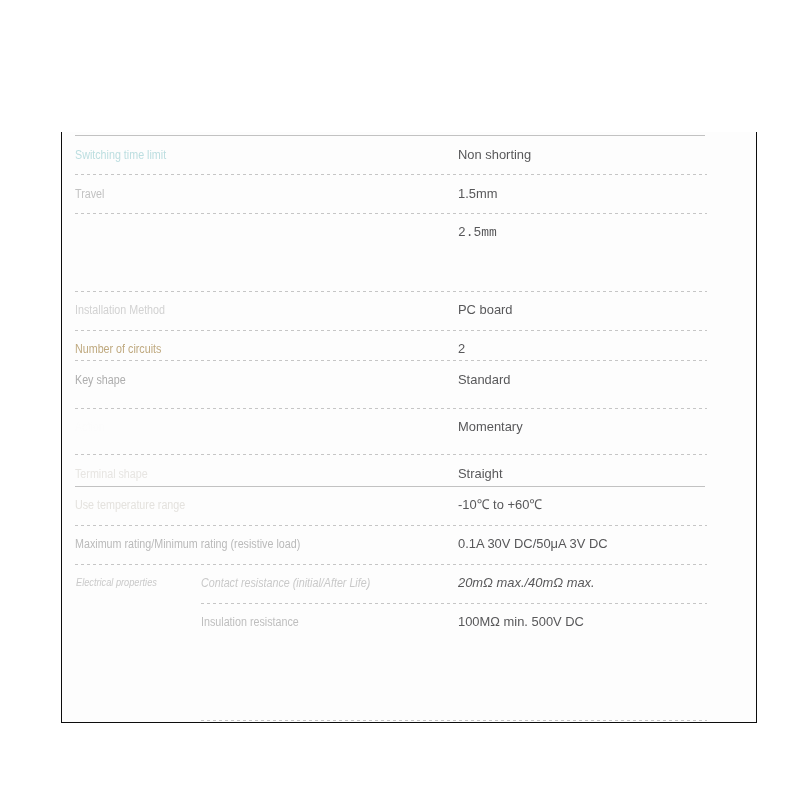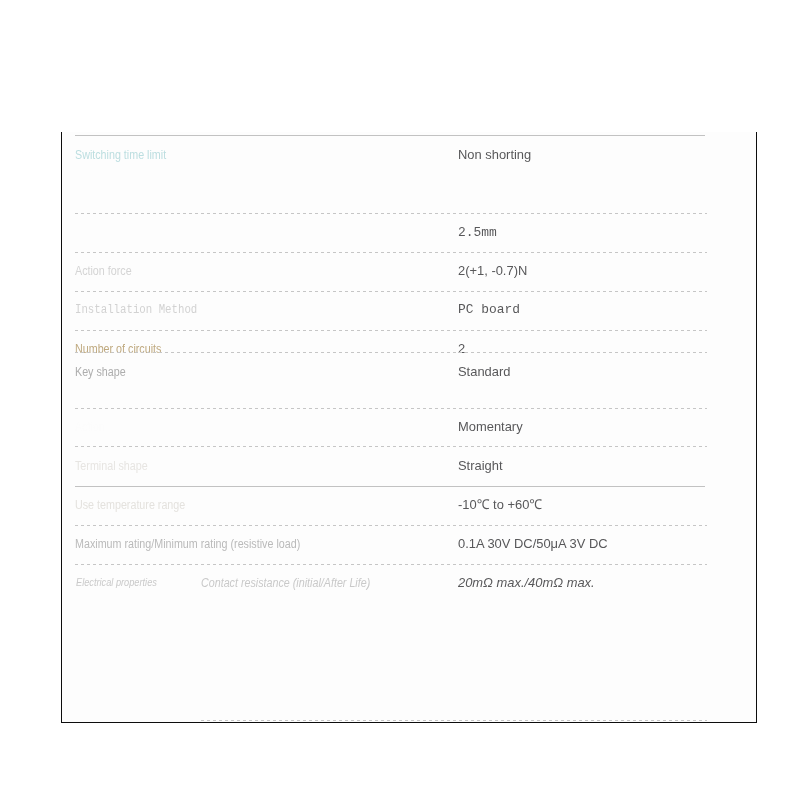--- a/index.html
+++ b/index.html
@@ -88,65 +88,70 @@
 <body>
 
 <div id="page">
   <div id="frame"></div>
   <div id="spec-table">
       <div class="row" style="top: 0px;">
         <div class="rule solid"></div>
         <div class="cell lbl" style="top: 13.55px; color: rgb(188, 222, 224);">Switching time limit</div>
         <div class="cell val" style="top: 12.55px;">Non shorting</div>
       </div>
+      <div class="row" style="top: 38.98px;">
+        <div class="rule"></div>
+        <div class="cell lbl" style="top: 13.55px; color: rgb(194, 194, 194);">Travel</div>
+        <div class="cell val" style="top: 12.55px;">1.5mm</div>
+      </div>
       <div class="row" style="top: 77.96px; font-family: Liberation Mono, monospace;">
         <div class="rule"></div>
         <div class="cell val" style="top: 12.55px;">2.5mm</div>
       </div>
-      <div class="row" style="top: 116.94px;">
-        <div class="rule"></div>
-        <div class="cell lbl" style="top: 13.55px; color: rgb(212, 212, 212);">Action force</div>
-        <div class="cell val" style="top: 12.55px;">2(+1, -0.7)N</div>
-      </div>
-      <div class="row" style="top: 155.92px; font-family: Liberation Mono, monospace;">
+      <div class="row" style="top: 155.92px;">
         <div class="rule"></div>
         <div class="cell lbl" style="top: 13.55px; color: rgb(210, 210, 210);">Installation Method</div>
         <div class="cell val" style="top: 12.55px;">PC board</div>
       </div>
       <div class="row" style="top: 194.9px;">
         <div class="rule"></div>
         <div class="cell lbl" style="top: 13.55px; color: rgb(191, 169, 127);">Number of circuits</div>
         <div class="cell val" style="top: 12.55px;">2</div>
       </div>
-      <div class="row" style="top: 217px;">
+      <div class="row" style="top: 225px;">
         <div class="rule"></div>
         <div class="cell lbl" style="top: 13.55px; color: rgb(173, 173, 173);">Key shape</div>
         <div class="cell val" style="top: 12.55px;">Standard</div>
       </div>
       <div class="row" style="top: 272.86px;">
         <div class="rule"></div>
         <div class="cell lbl" style="top: 13.55px; color: rgb(252, 252, 252);">Action</div>
         <div class="cell val" style="top: 12.55px;">Momentary</div>
       </div>
-      <div class="row" style="top: 311px;">
+      <div class="row" style="top: 319px;">
         <div class="rule"></div>
         <div class="cell lbl" style="top: 13.55px; color: rgb(231, 229, 226);">Terminal shape</div>
         <div class="cell val" style="top: 12.55px;">Straight</div>
       </div>
       <div class="row" style="top: 350.82px;">
         <div class="rule solid"></div>
         <div class="cell lbl" style="top: 13.55px; color: rgb(228, 226, 222);">Use temperature range</div>
         <div class="cell val" style="top: 12.55px;">-10℃ to +60℃</div>
       </div>
       <div class="row" style="top: 389.8px;">
         <div class="rule"></div>
         <div class="cell lbl" style="top: 13.55px; color: rgb(186, 186, 186);">Maximum rating/Minimum rating (resistive load)</div>
         <div class="cell val" style="top: 12.55px;">0.1A 30V DC/50μA 3V DC</div>
       </div>
       <div class="row" style="top: 428.78px; font-style: italic;">
         <div class="rule"></div>
         <div class="cell grp" style="top: 14.7px; font-size: 10.2px; transform: scaleX(0.904); left: 0.6px;">Electrical properties</div>
         <div class="cell lbl sub" style="top: 13.55px; color: rgb(201, 201, 201);">Contact resistance (initial/After Life)</div>
         <div class="cell val" style="top: 12.55px;">20mΩ max./40mΩ max.</div>
       </div>
+      <div class="row" style="top: 467.76px;">
+        <div class="rule indent"></div>
+        <div class="cell lbl sub" style="top: 13.55px; color: rgb(190, 190, 190);">Insulation resistance</div>
+        <div class="cell val" style="top: 12.55px;">100MΩ min. 500V DC</div>
+      </div>
       <div class="rule indent" style="top: 584.7px;"></div>
     </div>
 </div>
 
 </body></html>

